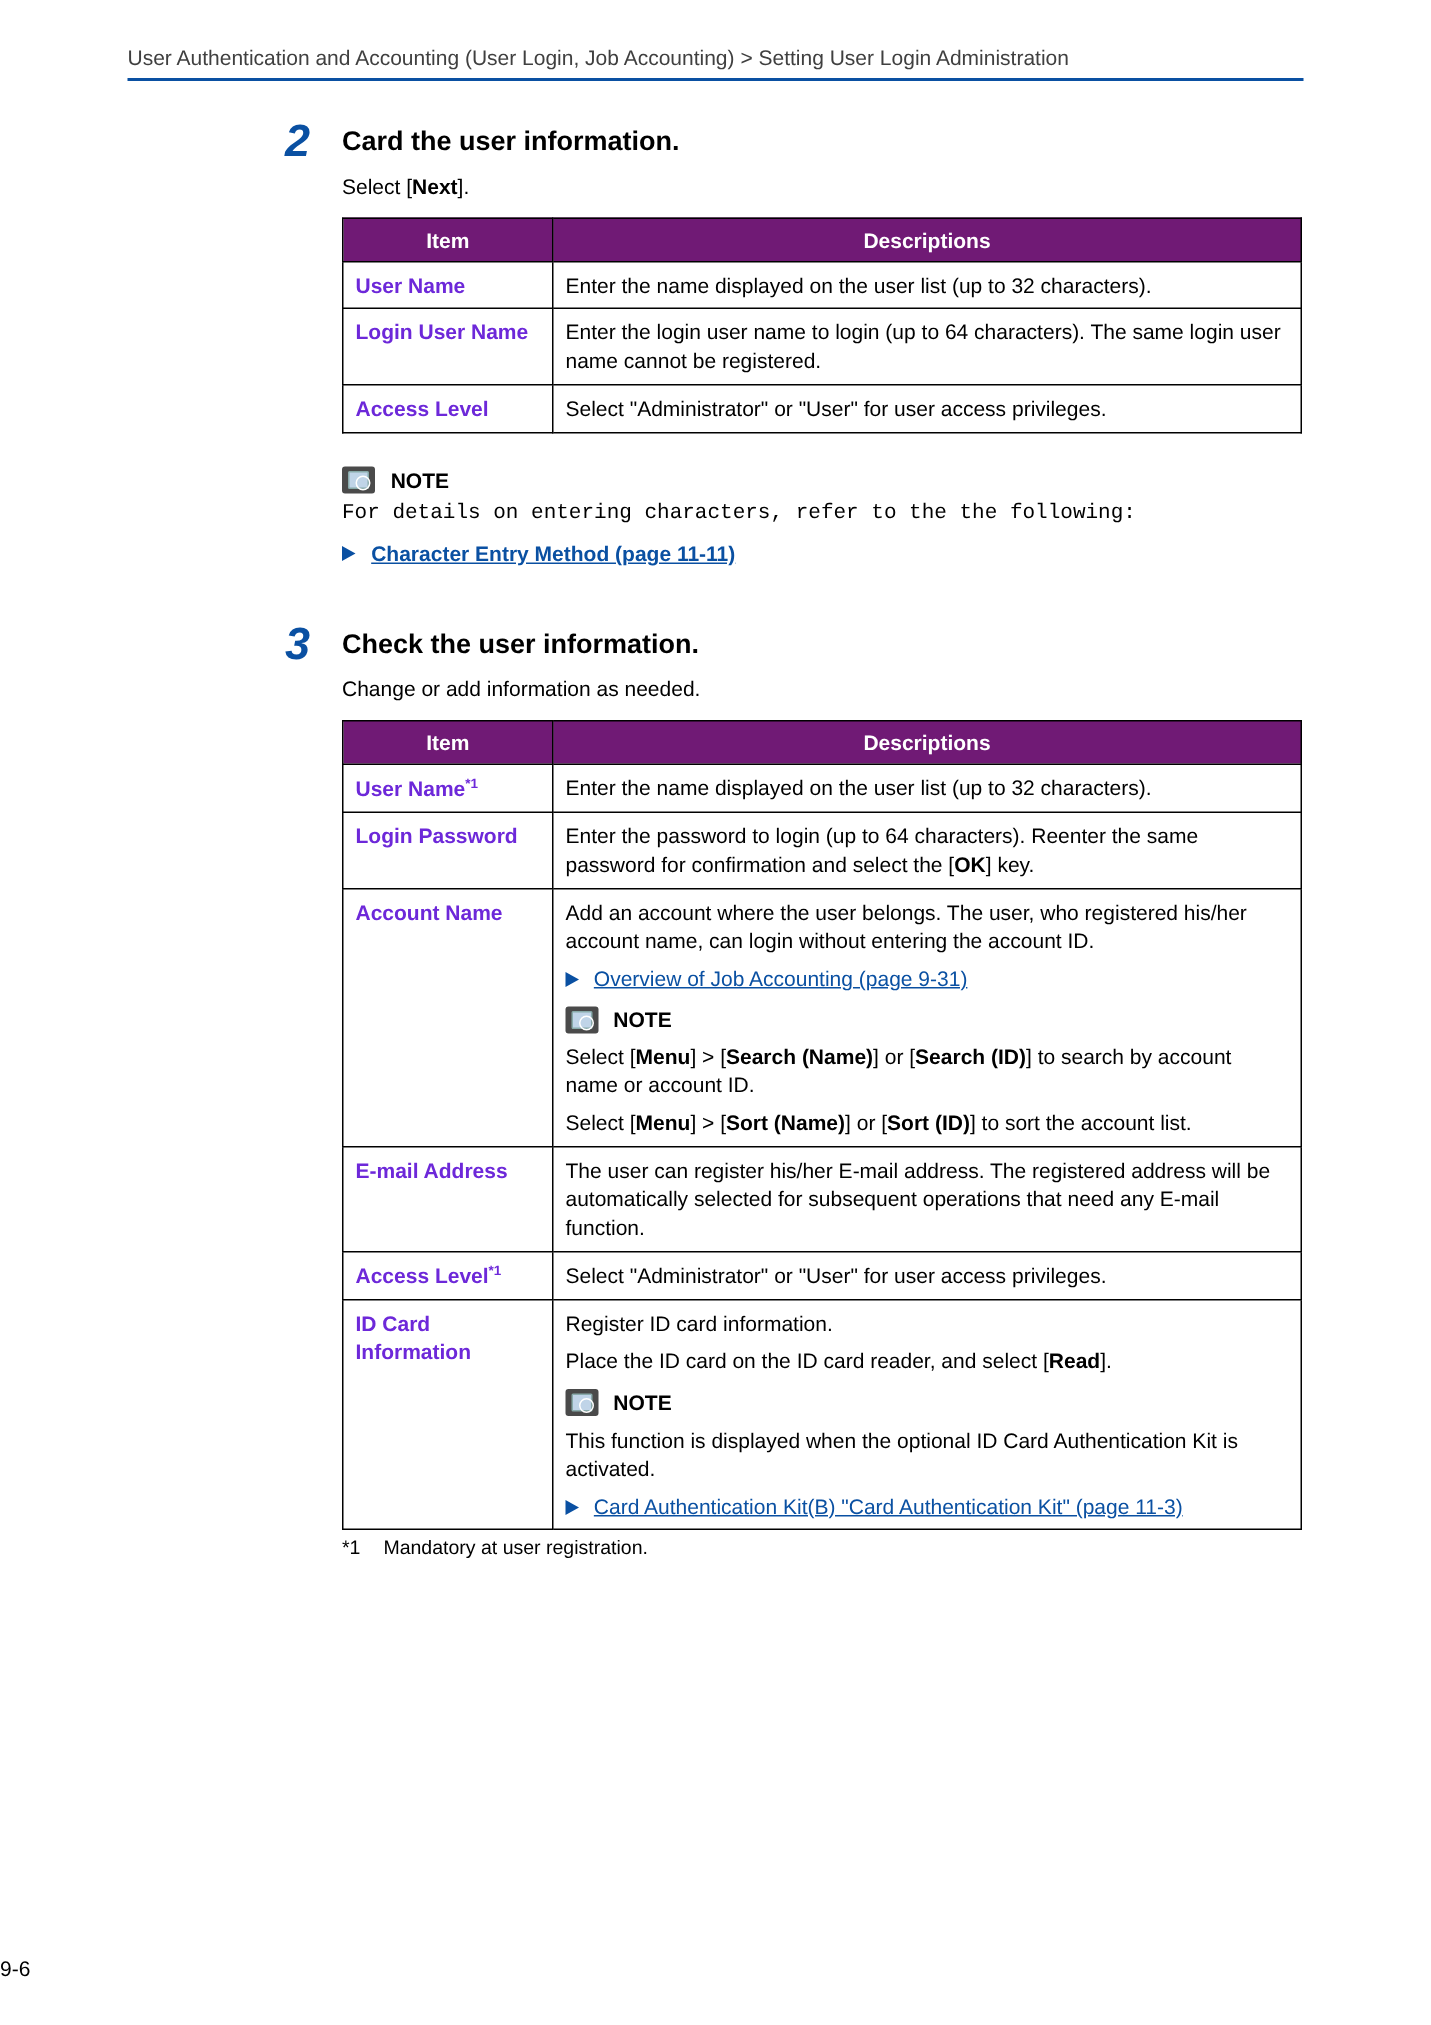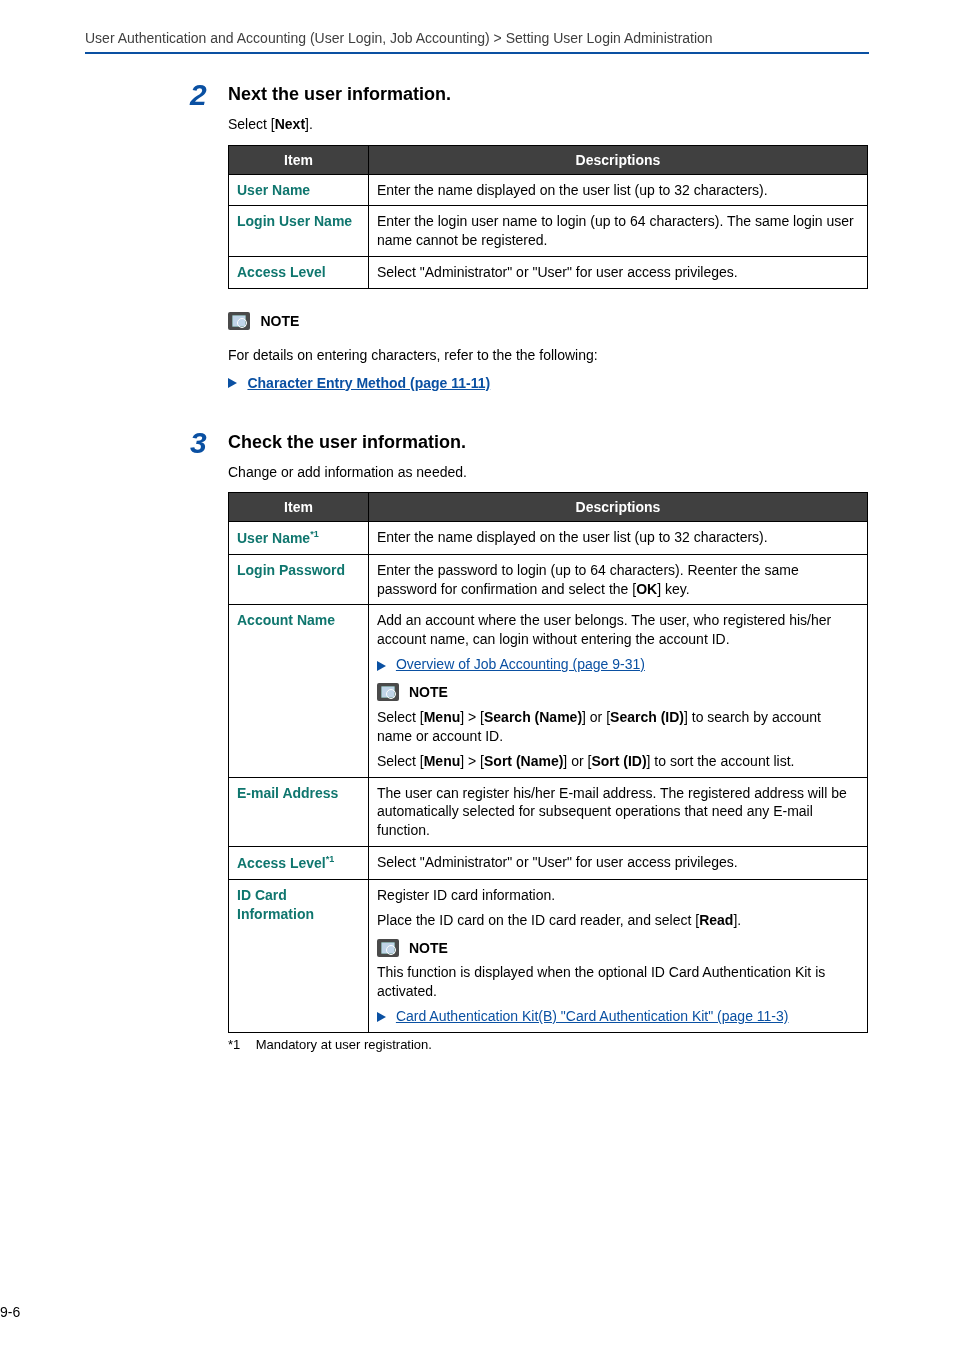--- a/index.html
+++ b/index.html
@@ -5,24 +5,24 @@
   * { box-sizing: border-box; margin: 0; padding: 0; }
   html, body { width: 954px; height: 1350px; background: #fff; font-family: Arial, Helvetica, sans-serif; }
   .page { width: 954px; height: 1350px; position: relative; padding: 30px 85px 0 85px; border-radius: 23px; }
   .breadcrumb { font-size: 14px; color: #404040; padding-bottom: 6px; border-bottom: 2px solid #0a50a2; }
   .section { margin-top: 30px; padding-left: 143px; position: relative; }
   .step-num { position: absolute; left: 105px; top: -6px; font-size: 30px; font-weight: 900; font-style: italic; color: #0a50a2; font-family: Arial Black, Arial, sans-serif; }
   .step-title { font-size: 18px; font-weight: 900; font-family: Arial Black, Arial, sans-serif; color: #000; margin-bottom: 10px; }
   .body-text { font-size: 14px; color: #000; margin-bottom: 8px; line-height: 1.4; }
   .body-text b { font-weight: bold; }
   table.info { border-collapse: collapse; width: 640px; margin-top: 10px; table-layout: fixed; }
-  table.info th { background: #404040; color: #fff; font-size: 14px; font-weight: bold; padding: 6px 8px; border: 1px solid #000; text-align: center; }
+  table.info th { background: #701a75; color: #fff; font-size: 14px; font-weight: bold; padding: 6px 8px; border: 1px solid #000; text-align: center; }
   table.info th:first-child { width: 140px; }
   table.info td { border: 1px solid #000; font-size: 14px; padding: 6px 8px; vertical-align: top; line-height: 1.35; }
-  table.info td.col-item { font-weight: bold; color: #0f766e; }
+  table.info td.col-item { font-weight: bold; color: #6d28d9; }
   .sup { font-size: 9px; vertical-align: super; font-weight: bold; }
   .note-icon { display: inline-block; width: 22px; height: 18px; background: #4a4a4a; position: relative; vertical-align: middle; margin-right: 6px; border-radius: 2px; }
   .note-icon::before { content: ""; position: absolute; left: 4px; top: 3px; width: 12px; height: 10px; background: #c0d4e8; border: 1px solid #8aa; border-radius: 1px; }
   .note-icon::after { content: ""; position: absolute; right: 3px; bottom: 2px; width: 8px; height: 8px; border: 1.5px solid #fff; border-radius: 50%; }
   .note-label { font-weight: bold; font-size: 14px; vertical-align: middle; }
   .note-block { margin-top: 22px; }
   .note-line { margin-top: 8px; }
   .arrow-right { display: inline-block; width: 0; height: 0; border-top: 5px solid transparent; border-bottom: 5px solid transparent; border-left: 9px solid #0a50a2; margin-right: 6px; }
   .arrow-inline { display: inline-block; width: 0; height: 0; border-top: 5px solid transparent; border-bottom: 5px solid transparent; border-left: 9px solid #0a50a2; margin-right: 6px; vertical-align: middle; }
   .link { color: #0a50a2; text-decoration: underline; font-size: 14px; }
@@ -34,21 +34,21 @@
   .page-num { position: absolute; bottom: 30px; left: 0; right: 0; text-align: left; font-size: 14px; color: #000; }
 </style>
 </head>
 <body>
 
 <div class="page">
   <div class="breadcrumb">User Authentication and Accounting (User Login, Job Accounting) &gt; Setting User Login Administration</div>
 
   <div class="section">
     <div class="step-num">2</div>
-    <div class="step-title">Next the user information.</div>
+    <div class="step-title">Card the user information.</div>
 
     <p class="body-text">
       <span>Select [</span><b>Next</b><span>].</span>
     </p>
 
     <table class="info">
       <thead>
         <tr>
           <th>Item</th>
           <th>Descriptions</th>
@@ -68,21 +68,21 @@
           <td>Select "Administrator" or "User" for user access privileges.</td>
         </tr>
       </tbody>
     </table>
 
     <div class="note-block">
       <div class="note-line">
         <span class="note-icon"></span>
         <span class="note-label">NOTE</span>
       </div>
-      <p class="body-text" style="margin-top:16px;">For details on entering characters, refer to the the following:</p>
+      <p class="body-text" style="margin-top:4px;font-family:Liberation Mono, monospace;">For details on entering characters, refer to the the following:</p>
       <div style="margin-top:0;font-weight:bold;">
         <span class="arrow-right"></span>
         <a href="#" class="link">Character Entry Method (page 11-11)</a>
       </div>
     </div>
   </div>
 
   <div class="section" style="margin-top:40px;">
     <div class="step-num">3</div>
     <div class="step-title">Check the user information.</div>

